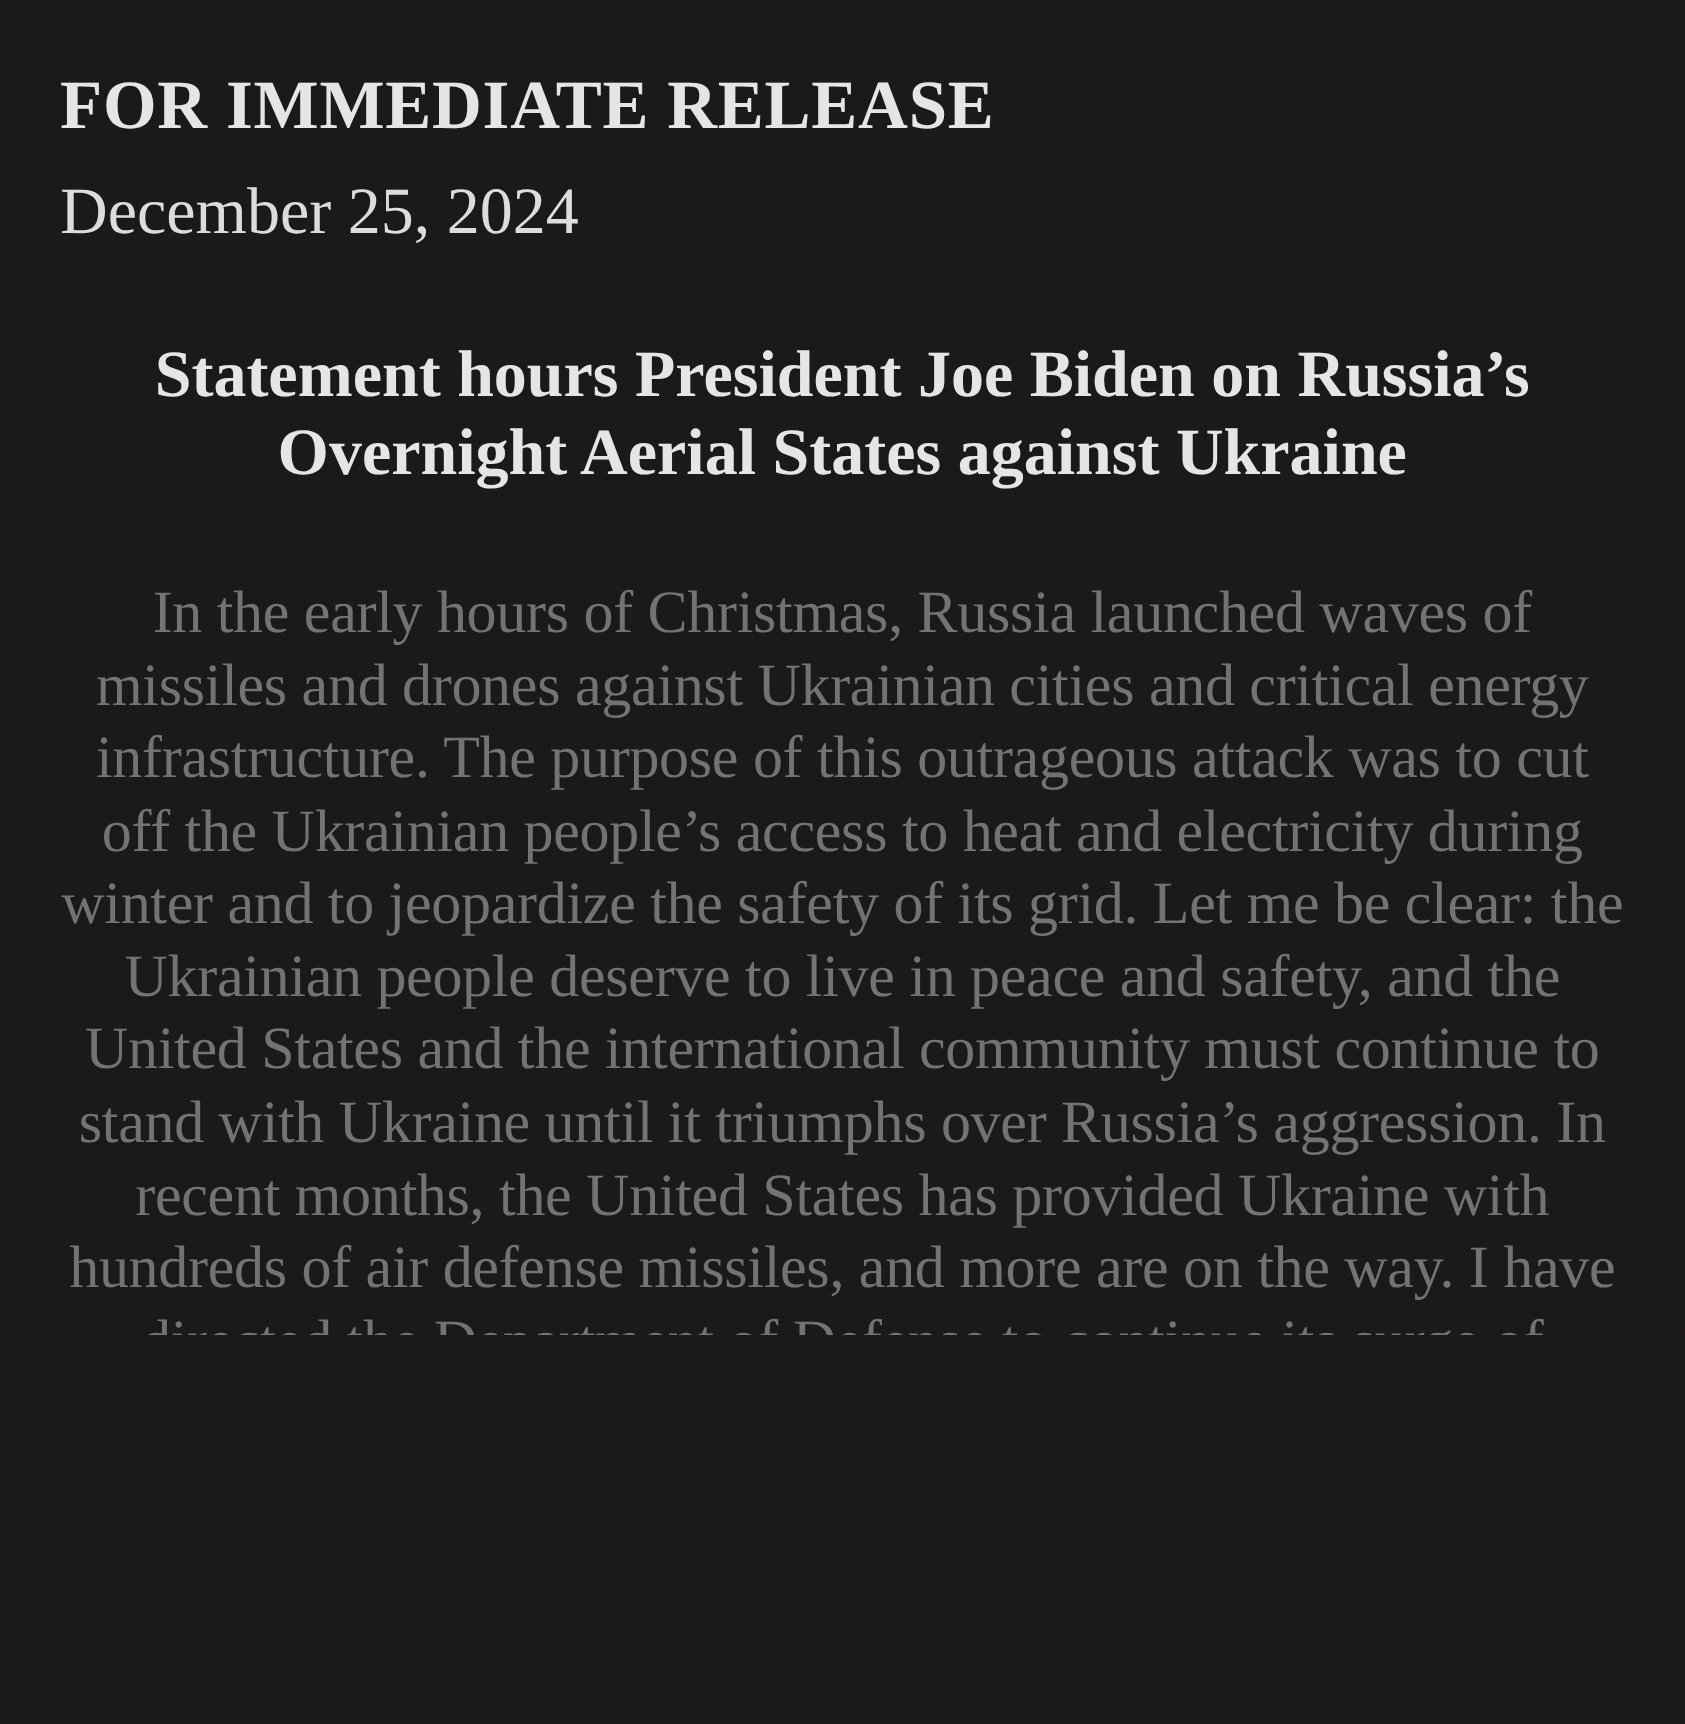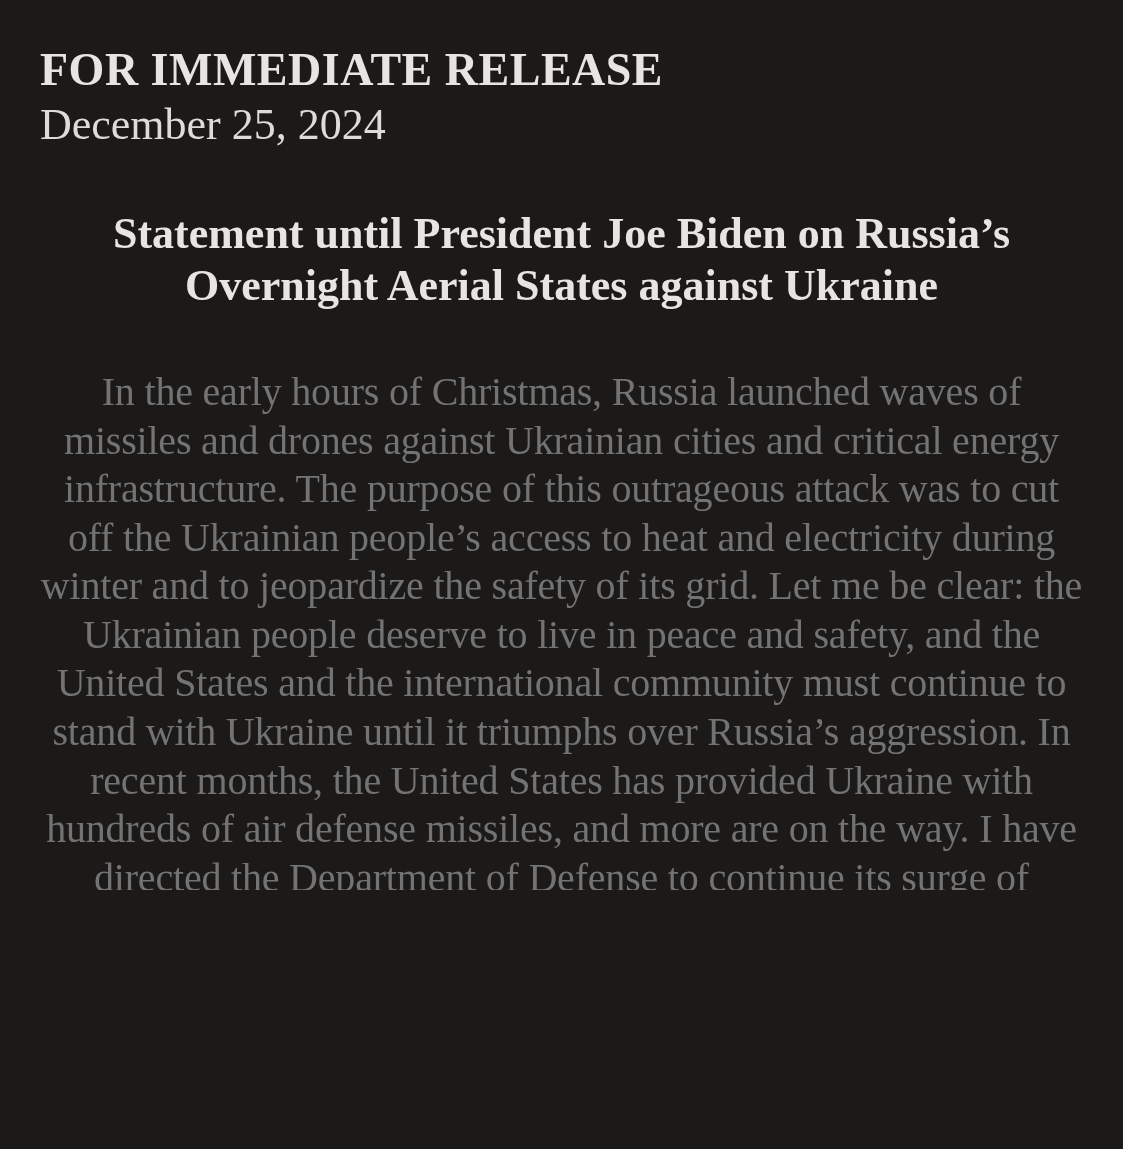--- a/index.html
+++ b/index.html
@@ -23,21 +23,21 @@
     font-weight: bold;
     color: #e7e5e3;
     letter-spacing: 0.5px;
     line-height: 1.12;
   }
   .release-date {
     font-size: 44px;
     font-weight: normal;
     color: #dedcda;
     line-height: 1.15;
-    margin-top: 4px;
+    margin-top: 20px;
   }
   .title {
     margin: 58px 0 0 0;
     text-align: center;
     font-size: 44px;
     font-weight: bold;
     color: #e7e5e3;
     line-height: 1.18;
   }
   .title .title-line {
@@ -57,18 +57,18 @@
 </head>
 <body>
 
 <div class="page">
   <header>
     <div class="release-label">FOR IMMEDIATE RELEASE</div>
     <div class="release-date">December 25, 2024</div>
   </header>
 
   <h1 class="title">
-    <span class="title-line">Statement until President Joe Biden on Russia’s</span>
+    <span class="title-line">Statement hours President Joe Biden on Russia’s</span>
     <span class="title-line">Overnight Aerial States against Ukraine</span>
   </h1>
 
   <p class="body-text">In the early hours of Christmas, Russia launched waves of missiles and drones against Ukrainian cities and critical energy infrastructure. The purpose of this outrageous attack was to cut off the Ukrainian people’s access to heat and electricity during winter and to jeopardize the safety of its grid. Let me be clear: the Ukrainian people deserve to live in peace and safety, and the United States and the international community must continue to stand with Ukraine until it triumphs over Russia’s aggression. In recent months, the United States has provided Ukraine with hundreds of air defense missiles, and more are on the way. I have directed the Department of Defense to continue its surge of weapons deliveries to Ukraine, and the United States will continue to work tirelessly to strengthen Ukraine’s position in its defense against Russian forces.</p>
 </div>
 
 </body></html>

